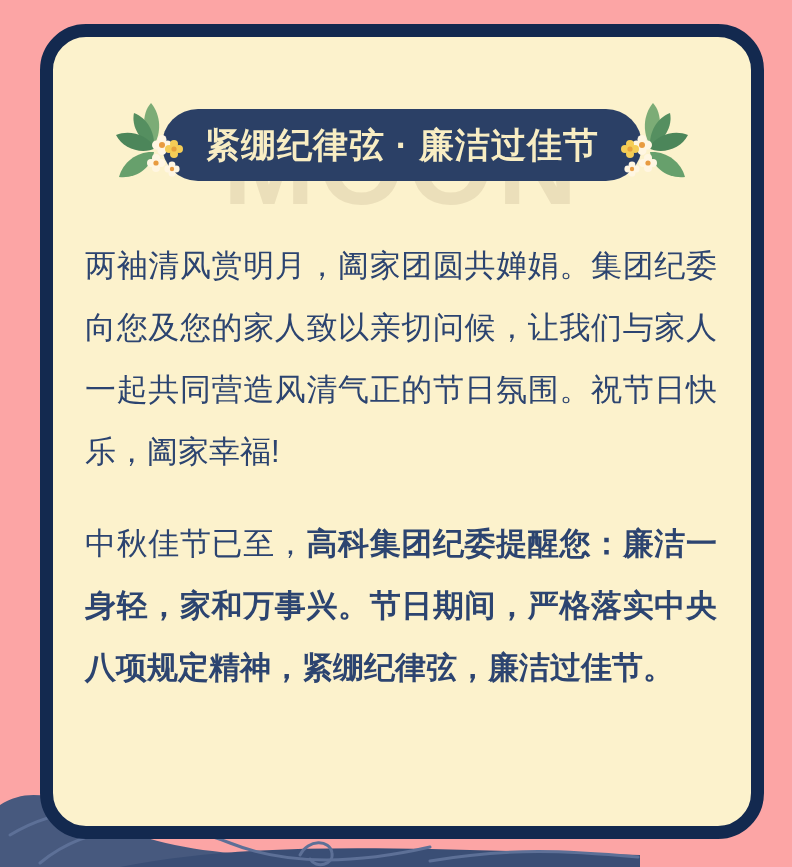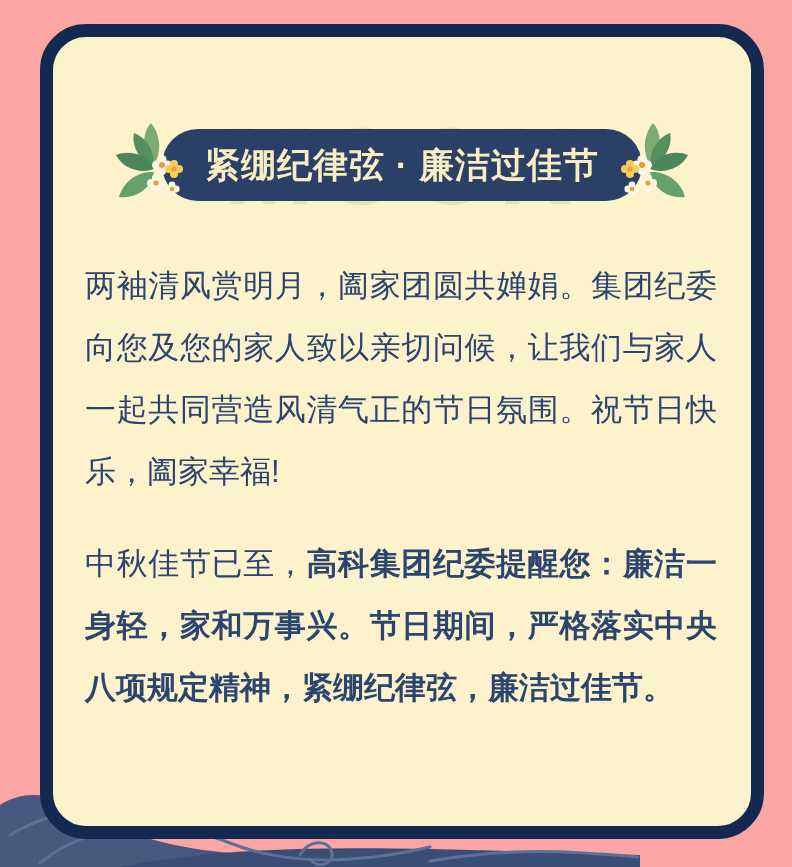--- a/index.html
+++ b/index.html
@@ -37,21 +37,21 @@
     letter-spacing: 4px;
     line-height: 1;
     color: #EBDFBA;
     z-index: 0;
     user-select: none;
   }
   .banner {
     position: relative;
     z-index: 2;
     width: 480px; height: 72px;
-    margin: 92px auto 0 auto;
+    margin: 72px auto 0 auto;
     background: #2B4066;
     border-radius: 40px;
     display: flex;
     align-items: center;
     justify-content: center;
   }
   .banner-title {
     color: #F8EDC3;
     font-size: 35px;
     font-weight: bold;

